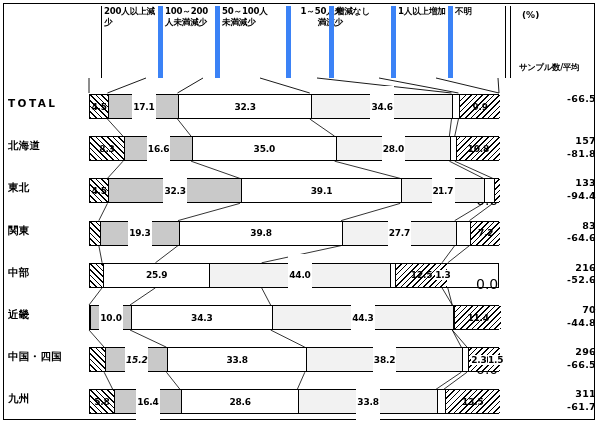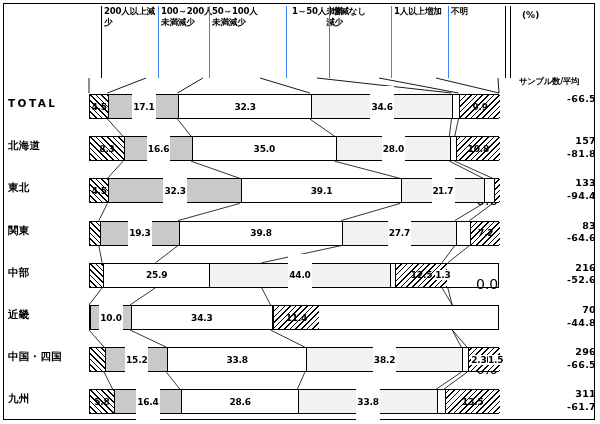--- a/index.html
+++ b/index.html
@@ -10,29 +10,29 @@
   }
   #chart-root{position:absolute;left:0;top:0;width:600px;height:424px;}
 
   
   .outer-frame{position:absolute;left:3px;top:3px;width:592px;height:417px;
     border:1px solid #000;box-sizing:border-box;}
 
   
   .header-area{position:absolute;left:89px;top:6px;width:445px;height:78px;margin-left:12px;}
   .hdr-col{position:absolute;top:0;height:72px;box-sizing:border-box;
-    border-left:1px solid #3b82f6;padding-left:2px;}
+    border-left:5px solid #3b82f6;padding-left:2px;}
   .hdr-col.first{border-left:1px solid #000;}
   .hdr-text{font-size:8.6px;line-height:10.6px;letter-spacing:-0.2px;
     font-weight:bold;white-space:normal;word-break:break-all;}
   .hdr-end{position:absolute;top:0;left:409px;height:72px;border-left:1px solid #000;}
 
   .pct-label{position:absolute;left:522px;top:10px;font-size:9px;font-weight:bold;}
   .right-frame-line{position:absolute;left:505px;top:6px;height:72px;border-left:1px solid #000;}
-  .sample-hdr{position:absolute;left:519px;top:76px;font-size:8.4px;font-weight:bold;
+  .sample-hdr{position:absolute;left:519px;top:62px;font-size:8.4px;font-weight:bold;
     letter-spacing:-0.3px;white-space:nowrap;}
 
   
   .row{position:absolute;left:0;width:600px;height:42px;}
   .row-label{position:absolute;left:8px;top:12px;width:76px;text-align:left;
     font-size:10.5px;font-weight:bold;letter-spacing:0.3px;white-space:nowrap;}
   .row-label.total{letter-spacing:2.4px;font-size:10.5px;}
 
   .bar{position:absolute;left:89px;top:9px;height:25px;width:410px;
     border:1.4px solid #000;box-sizing:border-box;display:flex;}
@@ -84,21 +84,21 @@
 
   <div class="outer-frame"></div>
 
   <div class="header-area">
     <div class="hdr-col first" style="left:0px;width:57px;">
       <div class="hdr-text">200人以上減少</div>
     </div>
     <div class="hdr-col" style="left:57px;width:57px;">
       <div class="hdr-text">100～200人未満減少</div>
     </div>
-    <div class="hdr-col" style="left:108px;width:57px;">
+    <div class="hdr-col" style="left:114px;width:57px;">
       <div class="hdr-text">50～100人未満減少</div>
     </div>
     <div class="hdr-col" style="left:185px;width:57px;text-align:right;">
       <div class="hdr-text">1～50人未満減少</div>
     </div>
     <div class="hdr-col" style="left:228px;width:62px;">
       <div class="hdr-text">増減なし</div>
     </div>
     <div class="hdr-col" style="left:290px;width:57px;">
       <div class="hdr-text">1人以上増加</div>
@@ -239,35 +239,38 @@
       <div class="row" style="top: 296px;">
         <div class="row-label">近畿</div>
         <div class="bar">
           <div class="seg p-hatch-left" style="width: 0px; flex: 0 0 0px;"></div>
           <div class="seg p-gray" style="width: 41px; flex: 0 0 41px;">
             <span class="seg-val boxed">10.0</span>
           </div>
           <div class="seg p-white" style="width: 140.63px; flex: 0 0 140.63px;">
             <span class="seg-val">34.3</span>
           </div>
+          <div class="seg p-dots" style="width: 181.63px; flex: 0 0 181.63px;">
+            <span class="seg-val boxed">44.3</span>
+          </div>
           <div class="seg p-white" style="width: 0px; flex: 0 0 0px;"></div>
           <div class="seg p-hatch-right" style="width: 46.74px; flex: 0 0 46.74px;">
             <span class="seg-val">11.4</span>
           </div>
         </div>
         <div class="sample-block">
           <div>70</div>
           <div>-44.8</div>
         </div>
       </div>
       <div class="row" style="top: 338.2px;">
         <div class="row-label">中国・四国</div>
         <div class="bar">
           <div class="seg p-hatch-left" style="width: 15.1548px; flex: 0 0 15.1548px;"></div>
-          <div class="seg p-gray" style="width: 62.2577px; flex: 0 0 62.2577px;">
+          <div class="seg p-gray" style="width: 62.2577px; flex: 0 0 62.2577px; font-style: italic;">
             <span class="seg-val boxed">15.2</span>
           </div>
           <div class="seg p-white" style="width: 138.442px; flex: 0 0 138.442px;">
             <span class="seg-val">33.8</span>
           </div>
           <div class="seg p-dots" style="width: 156.464px; flex: 0 0 156.464px;">
             <span class="seg-val boxed">38.2</span>
           </div>
           <div class="seg p-white" style="width: 5.73427px; flex: 0 0 5.73427px;"></div>
           <div class="seg p-hatch-right" style="width: 31.9481px; flex: 0 0 31.9481px;">

